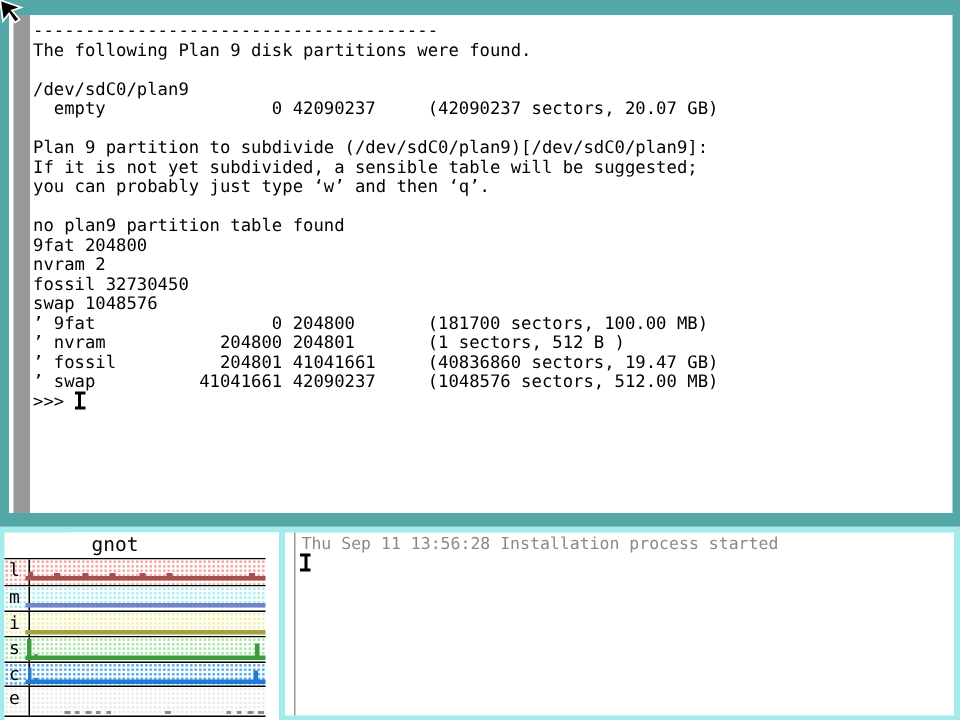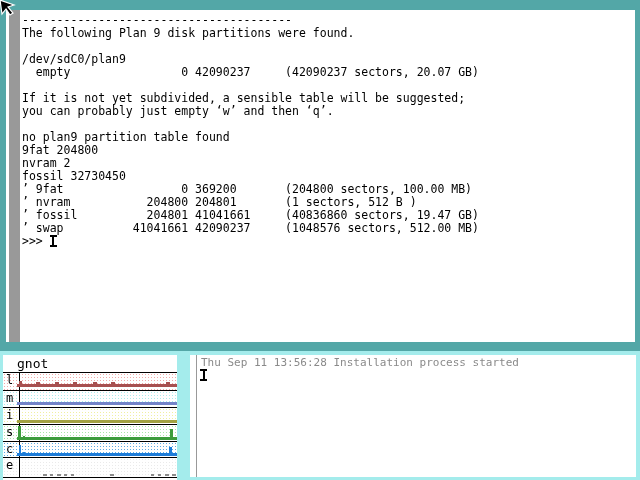--- a/index.html
+++ b/index.html
@@ -17,21 +17,21 @@
   #main-text{position:absolute;left:16px;top:4px;font-size:11.5px;line-height:13px;color:#000;}
   .t-line{white-space:pre;height:13px;}
 
   
   .ibeam{display:inline-block;position:relative;width:7px;height:12px;vertical-align:-2px;}
   .ibeam::before{content:"";position:absolute;left:2.5px;top:1px;bottom:1px;width:2px;background:#000;}
   .ibeam::after{content:"";position:absolute;left:0;top:0;width:7px;height:2px;background:#000;box-shadow:0 10px 0 0 #000;}
 
   
   #stats-win{left:0;top:351px;width:186px;height:130px;background:var(--pale,#A4ECEC);}
-  #stats-content{position:absolute;left:3px;top:4px;width:174px;height:126px;background:#fff;}
+  #stats-content{position:absolute;left:3px;top:4px;width:174px;height:126px;background:#fff;padding-left:44px;}
   #stats-title{height:17px;line-height:17px;padding-left:14px;font-size:13px;color:#000;background:#fff;}
   #stats-grid{position:absolute;left:0;top:17px;width:174px;border-top:1px solid #000;}
   .s-row{position:relative;background-color:#fff;background-size:3px 3px;border-bottom:1px solid #000;}
   .s-label{position:absolute;left:0;top:0;bottom:0;width:13px;border-right:1px solid #000;
            font-size:12px;line-height:15px;padding-left:3px;color:#000;}
   .s-graph{position:absolute;left:14px;right:0;top:0;bottom:0;}
   .s-line,.s-spike,.s-bump,.s-dash{position:absolute;}
   .s-line{left:0;right:0;}
 
   
@@ -54,28 +54,30 @@
     <div id="main-scrollbar">
       <div id="main-thumb"></div>
     </div>
     <div id="main-text">
         <div class="t-line">---------------------------------------</div>
         <div class="t-line">The following Plan 9 disk partitions were found.</div>
         <div class="t-line"></div>
         <div class="t-line">/dev/sdC0/plan9</div>
         <div class="t-line">  empty                0 42090237     (42090237 sectors, 20.07 GB)</div>
         <div class="t-line"></div>
+        <div class="t-line">Plan 9 partition to subdivide (/dev/sdC0/plan9)[/dev/sdC0/plan9]:</div>
         <div class="t-line">If it is not yet subdivided, a sensible table will be suggested;</div>
-        <div class="t-line">you can probably just empty ‘w’ and then ‘q’.</div>
+        <div class="t-line">you can probably just type ‘w’ and then ‘q’.</div>
         <div class="t-line"></div>
         <div class="t-line">no plan9 partition table found</div>
         <div class="t-line">9fat 204800</div>
         <div class="t-line">nvram 2</div>
         <div class="t-line">fossil 32730450</div>
-        <div class="t-line">’ 9fat                 0 369200       (204800 sectors, 100.00 MB)</div>
+        <div class="t-line">swap 1048576</div>
+        <div class="t-line">’ 9fat                 0 204800       (181700 sectors, 100.00 MB)</div>
         <div class="t-line">’ nvram           204800 204801       (1 sectors, 512 B )</div>
         <div class="t-line">’ fossil          204801 41041661     (40836860 sectors, 19.47 GB)</div>
         <div class="t-line">’ swap          41041661 42090237     (1048576 sectors, 512.00 MB)</div>
         <div class="t-line">&gt;&gt;&gt; <span class="ibeam"></span></div>
       </div>
   </div>
 
   <div class="win" id="stats-win">
     <div id="stats-content">
       <div id="stats-title">gnot</div>

